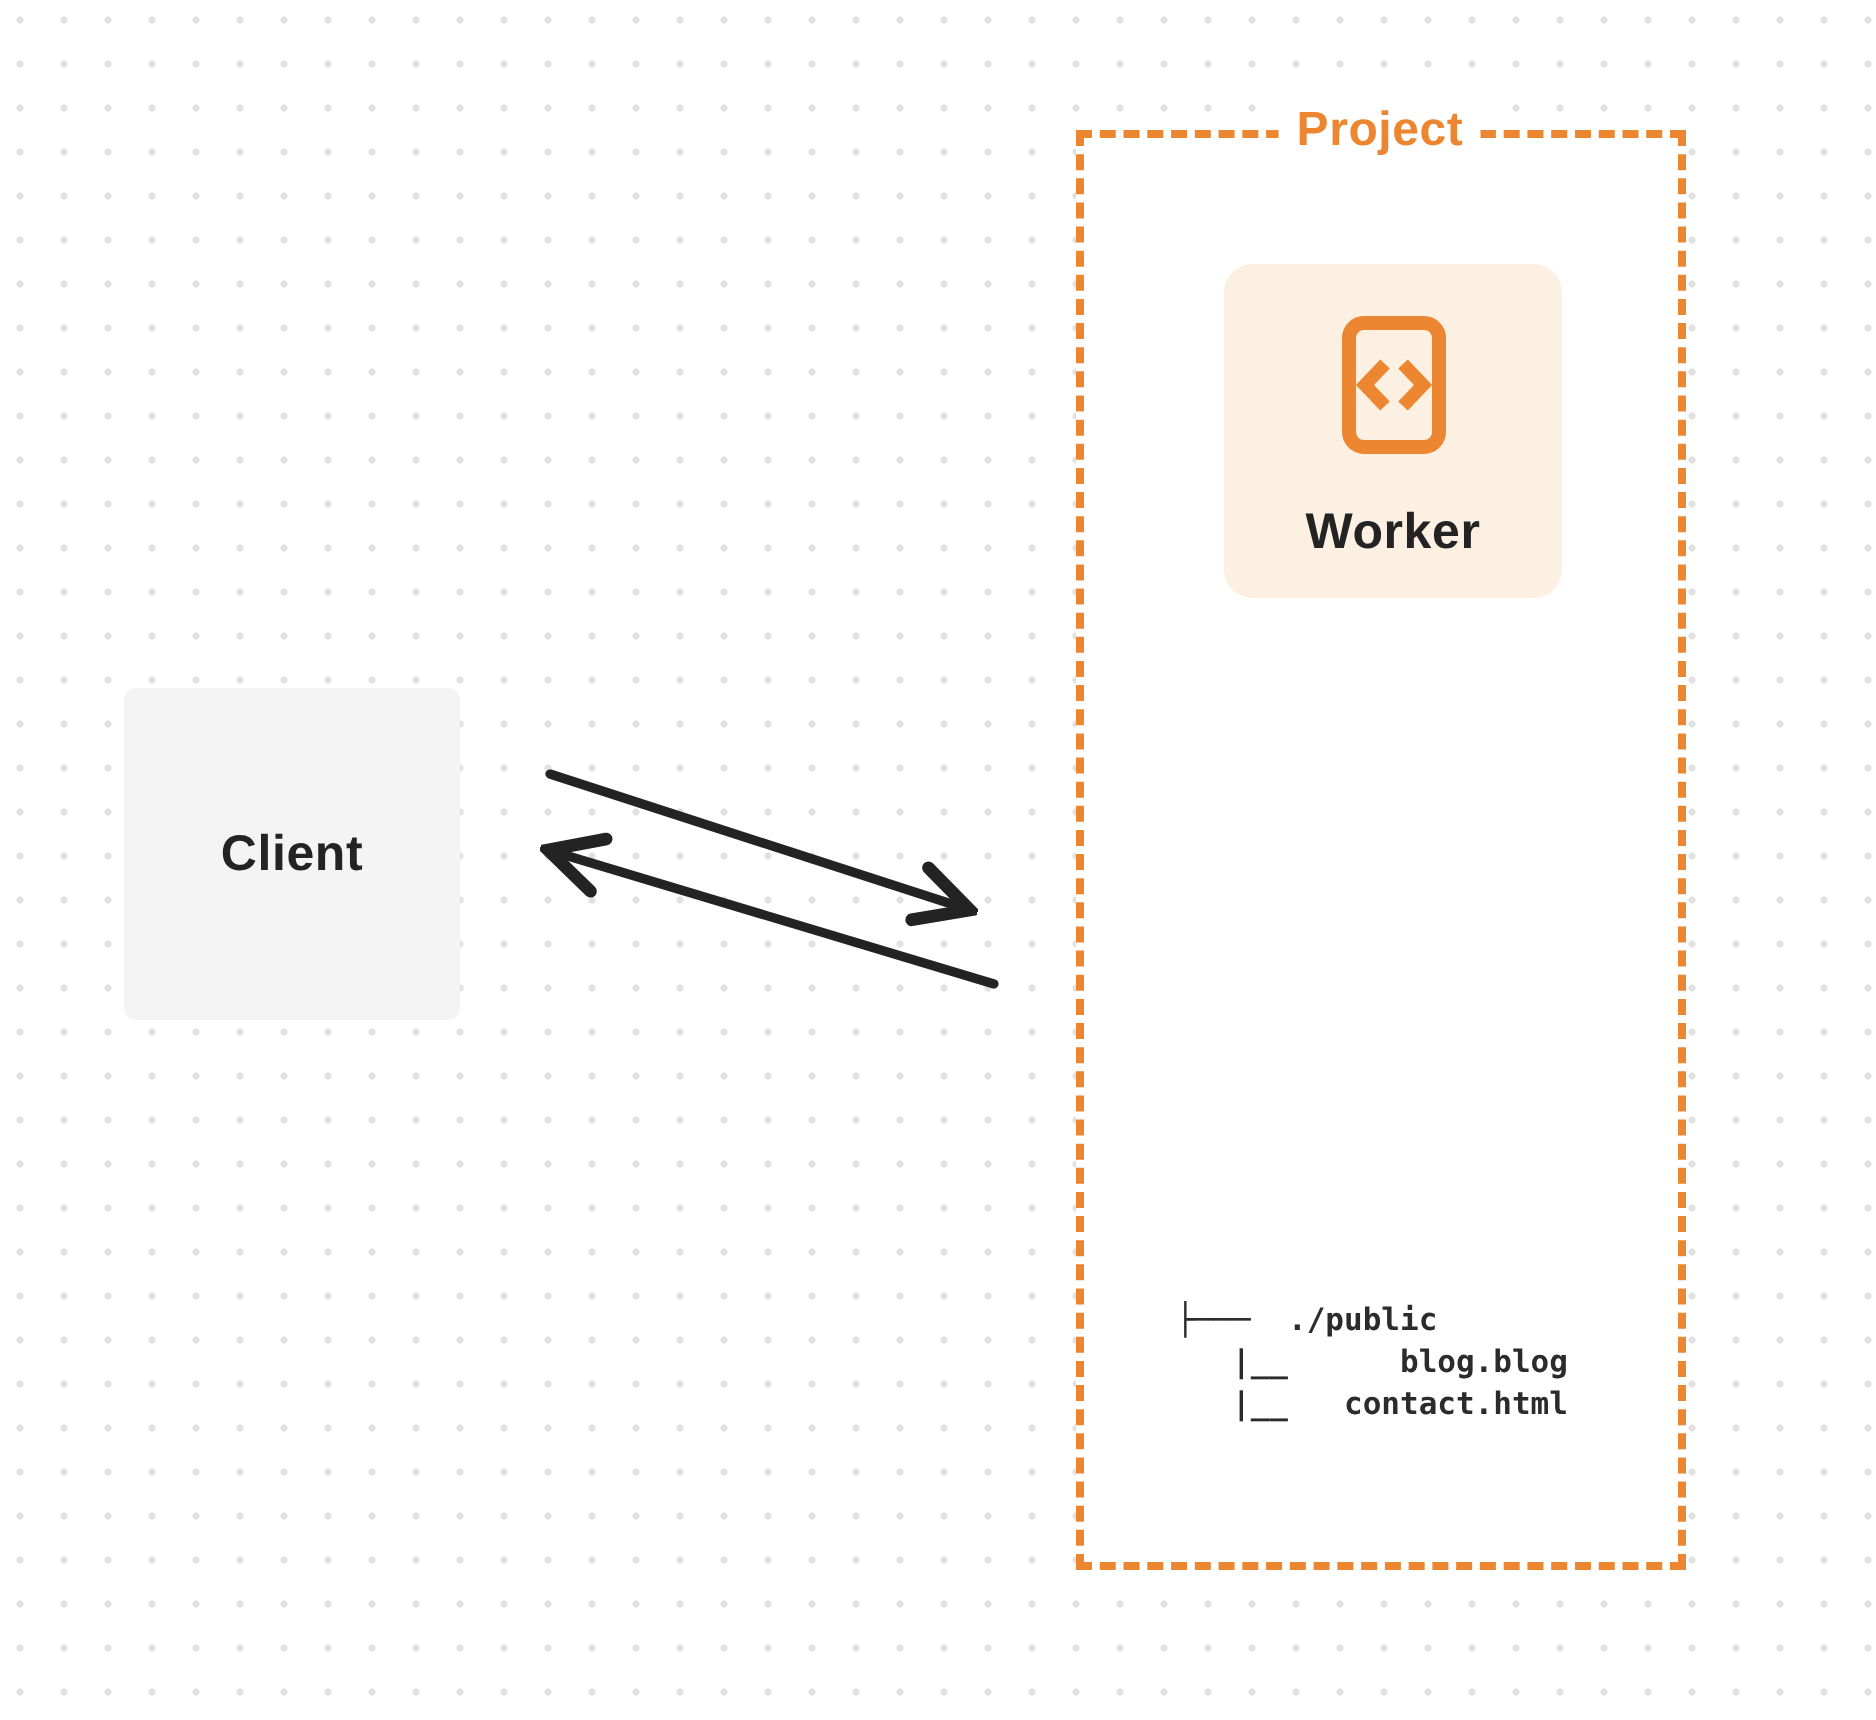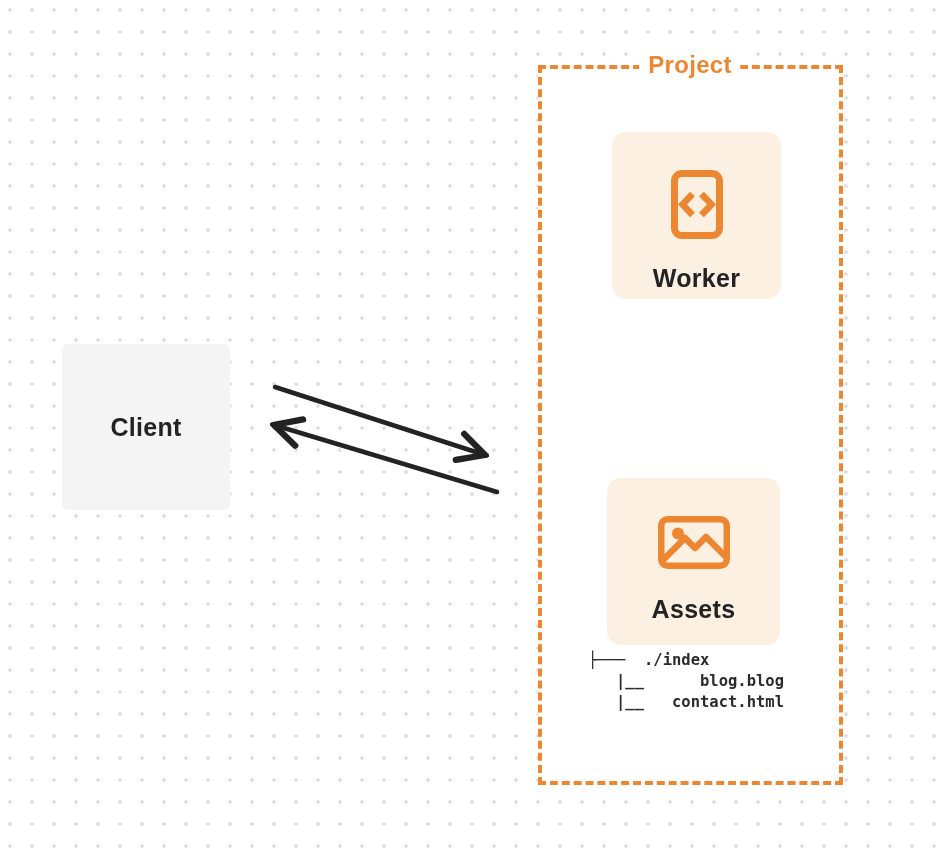--- a/index.html
+++ b/index.html
@@ -27,21 +27,21 @@
   .project-title{
     position:absolute;left:690px;top:66px;transform:translate(-50%,-52%);
     background:#fff;padding:0 9px;font-size:24px;font-weight:700;
     color:var(--accent-orange,#ED8630);letter-spacing:.3px;white-space:nowrap;
   }
   .card{
     position:absolute;background:var(--card-background,#FCF0E2);border-radius:14px;
     display:flex;flex-direction:column;align-items:center;box-sizing:border-box;
   }
   .card .label{font-weight:700;color:#232323;font-size:25px;letter-spacing:.3px;}
-  .card-worker{left:612px;top:132px;width:169px;height:167px;padding-top:38px;}
+  .card-worker{left:612px;top:132px;width:169px;height:167px;padding-top:26px;}
   .card-worker .label{margin-top:25px;}
   .card-assets{left:607px;top:478px;width:173px;height:167px;padding-top:38px;}
   .card-assets .label{margin-top:26px;}
   .tree{
     position:absolute;left:588px;top:650px;margin:0;
     font-family:"DejaVu Sans Mono",monospace;font-size:15.5px;font-weight:700;
     line-height:21px;color:#2B2B2B;white-space:pre;
   }
   .tree div{height:21px;}
 </style>
@@ -70,29 +70,16 @@
 
   <div class="card card-worker">
     <svg width="52" height="69" viewBox="0 0 52 69">
       <rect x="3.5" y="3.5" width="45" height="62" rx="7.5" fill="none" stroke="#ED8630" stroke-width="7"></rect>
       <polyline points="21.5,24 11.5,34.5 21.5,45" fill="none" stroke="#ED8630" stroke-width="6.6" stroke-linejoin="miter"></polyline>
       <polyline points="30.5,24 40.5,34.5 30.5,45" fill="none" stroke="#ED8630" stroke-width="6.6" stroke-linejoin="miter"></polyline>
     </svg>
     <span class="label">Worker</span>
   </div>
 
-  <div class="card card-assets">
-    <svg width="72" height="53" viewBox="0 0 72 53">
-      <defs>
-          <clipPath id="ac">
-            <rect x="3" y="3" width="66" height="47" rx="6"></rect>
-          </clipPath>
-        </defs>
-      <rect x="3.25" y="3.25" width="65.5" height="46.5" rx="6.5" fill="none" stroke="#ED8630" stroke-width="6.5"></rect>
-      <circle cx="20" cy="17.5" r="6" fill="#ED8630"></circle>
-      <polyline points="-1,50 27,22 37,32 48,21 73,46" fill="none" stroke="#ED8630" stroke-width="6.5" stroke-linejoin="round" clip-path="url(#ac)"></polyline>
-    </svg>
-    <span class="label">Assets</span>
-  </div>
 
-  <pre class="tree"><div>├───  ./index</div><div>   |__      blog.blog</div><div>   |__   contact.html</div></pre>
+  <pre class="tree"><div>├───  ./public</div><div>   |__      blog.blog</div><div>   |__   contact.html</div></pre>
 
 </div>
 
 </body></html>

